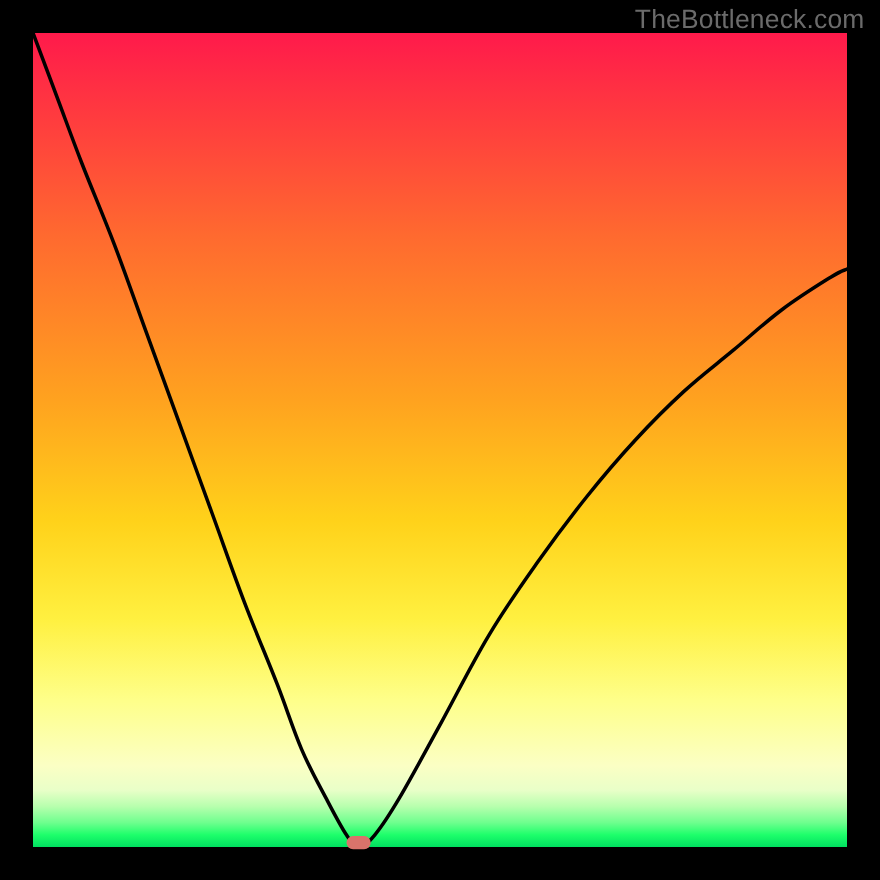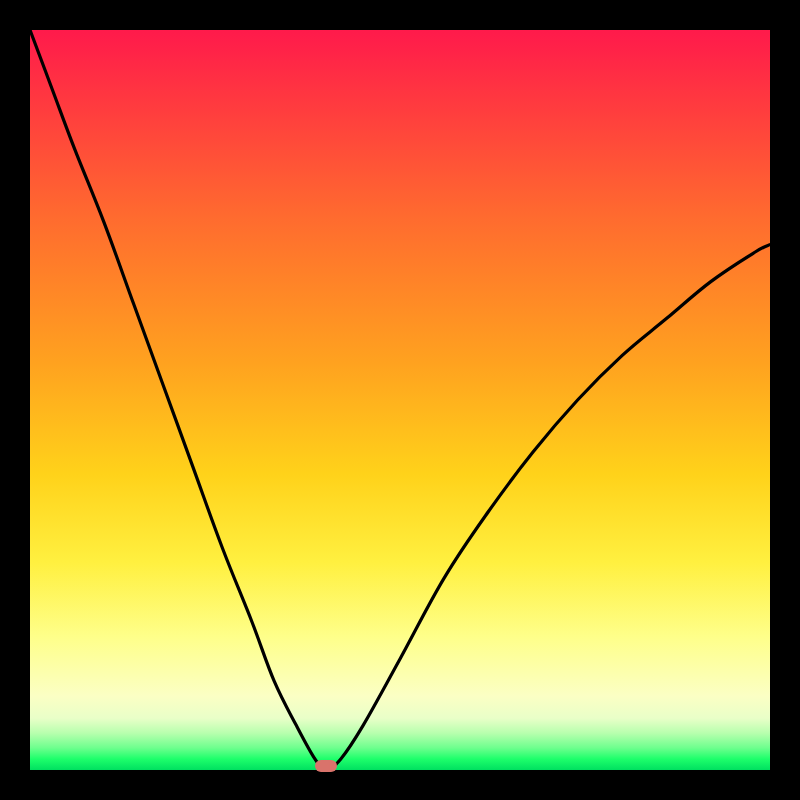--- a/index.html
+++ b/index.html
@@ -77,13 +77,14 @@
 <div class="frame">
 
   <div class="plot-area"></div>
 
   <svg class="curve-svg" viewBox="0 0 740 740" preserveAspectRatio="none">
     <path d="M 0.00 0.00 C 4.00 10.66, 14.21 37.89, 22.20 59.20 C 30.19 80.51, 35.08 94.42, 44.40 118.40 C 53.72 142.38, 63.34 164.43, 74.00 192.40 C 84.66 220.37, 92.94 244.50, 103.60 273.80 C 114.26 303.10, 122.54 325.90, 133.20 355.20 C 143.86 384.50, 152.14 407.30, 162.80 436.60 C 173.46 465.90, 181.74 490.03, 192.40 518.00 C 203.06 545.97, 212.68 568.02, 222.00 592.00 C 231.32 615.98, 236.21 632.55, 244.20 651.20 C 252.19 669.85, 259.07 681.61, 266.40 695.60 C 273.73 709.59, 279.57 720.91, 284.90 728.90 C 290.23 736.89, 291.34 740.00, 296.00 740.00 C 300.66 740.00, 304.14 736.89, 310.80 728.90 C 317.46 720.91, 322.34 713.58, 333.00 695.60 C 343.66 677.62, 355.35 655.64, 370.00 629.00 C 384.65 602.36, 398.42 574.24, 414.40 547.60 C 430.38 520.96, 442.82 503.64, 458.80 481.00 C 474.78 458.36, 487.22 441.78, 503.20 421.80 C 519.18 401.82, 531.62 387.32, 547.60 370.00 C 563.58 352.68, 576.02 340.25, 592.00 325.60 C 607.98 310.95, 620.42 301.92, 636.40 288.60 C 652.38 275.28, 664.82 263.59, 680.80 251.60 C 696.78 239.61, 714.54 228.66, 725.20 222.00 C 735.86 215.34, 737.34 215.93, 740.00 214.60" fill="none" stroke="#000000" stroke-width="3.2" stroke-linejoin="round" stroke-linecap="round"></path>
   </svg>
 
   <div class="marker" style="left: 315px; top: 760.3px; background: rgb(217, 115, 107);"></div>
 
+  <div class="watermark">TheBottleneck.com</div>
 </div>
 
 </body></html>

